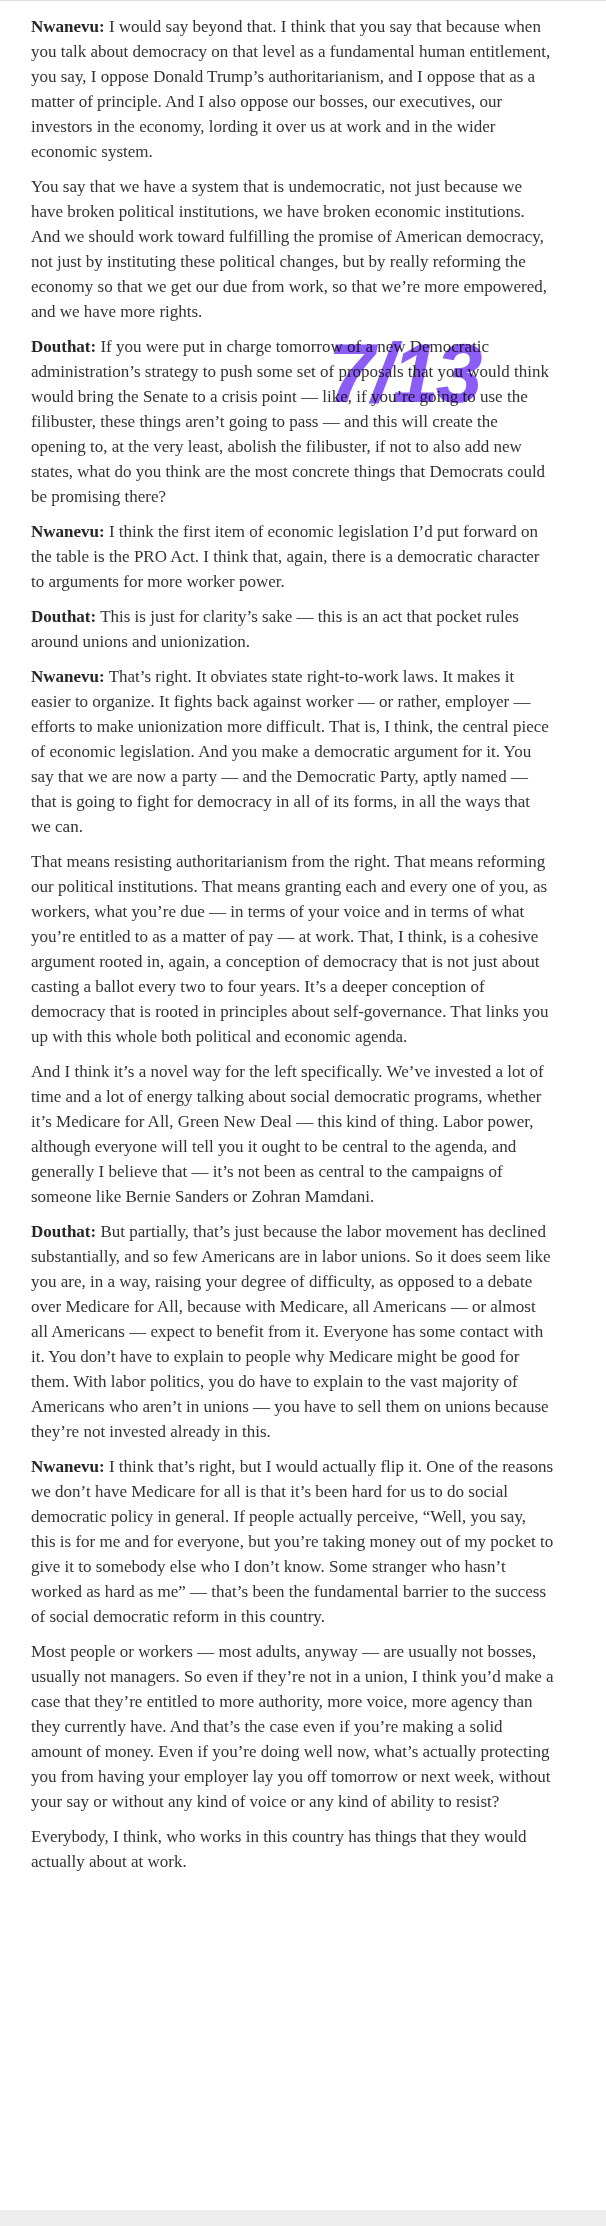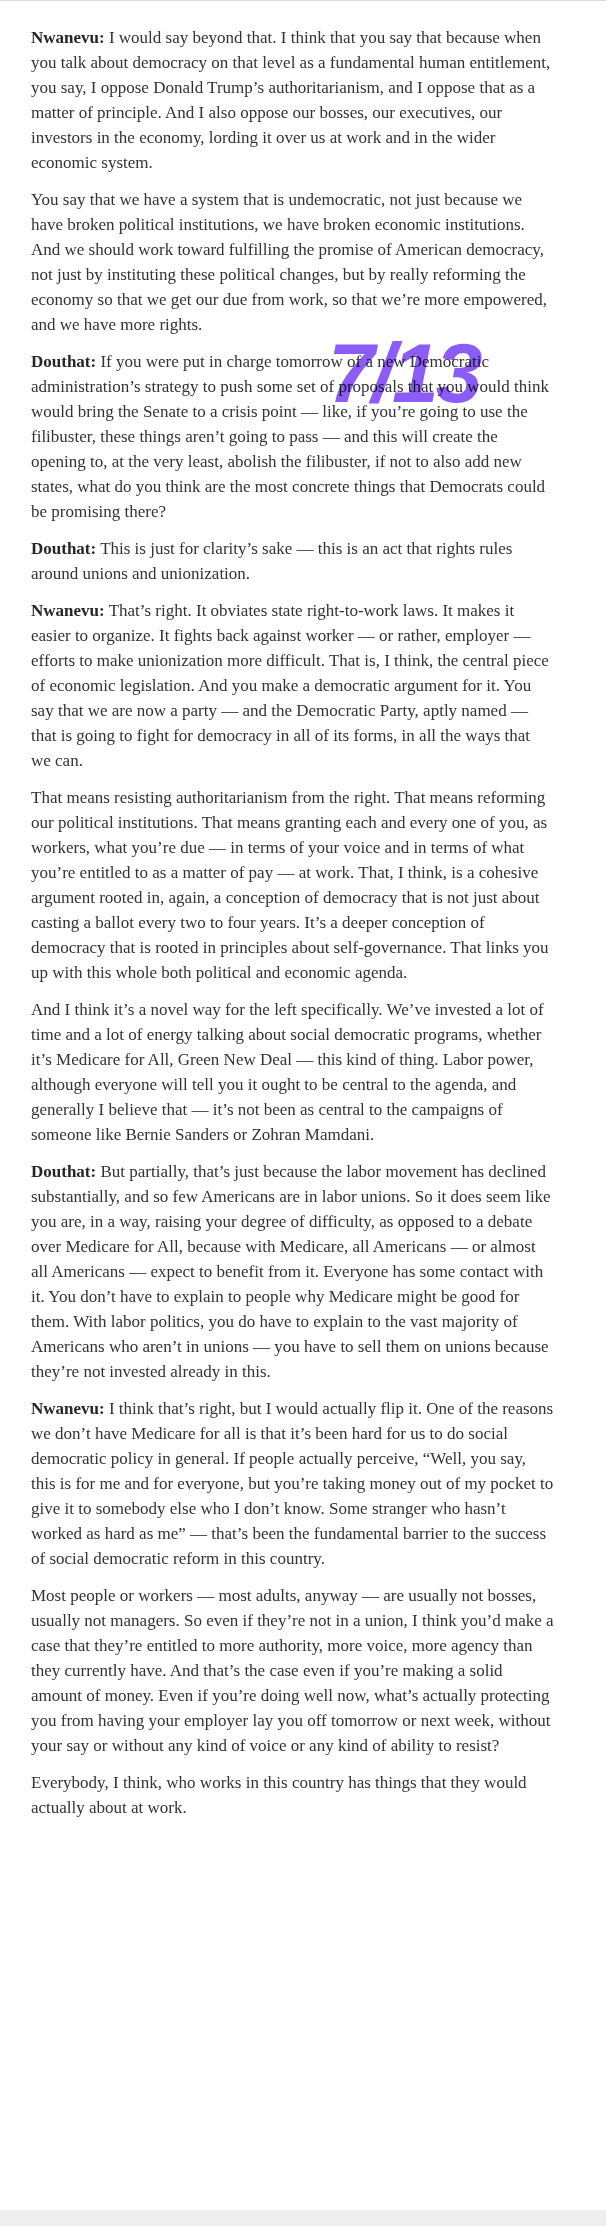--- a/index.html
+++ b/index.html
@@ -16,21 +16,21 @@
     box-sizing: border-box;
     overflow: hidden;
     font-family: "Liberation Serif", "DejaVu Serif", serif;
   }
   .article {
     width: 523px;
     margin-left: 31px;
     padding-top: 12px;
   }
   .article p {
-    margin: 12px 0 10px 0;
+    margin: 1px 0 10px 0;
     font-size: 17px;
     line-height: 25px;
     color: #333333;
     letter-spacing: 0px;
   }
   .speaker {
     font-weight: bold;
     color: #262626;
   }
   .watermark {
@@ -56,21 +56,22 @@
   }
 </style>
 </head>
 <body>
 
 <div class="page">
   <article class="article" id="article-root">
       <p><span class="speaker">Nwanevu:</span> <span>I would say beyond that. I think that you say that because when you talk about democracy on that level as a fundamental human entitlement, you say, I oppose Donald Trump’s authoritarianism, and I oppose that as a matter of principle. And I also oppose our bosses, our executives, our investors in the economy, lording it over us at work and in the wider economic system.</span></p>
       <p><span>You say that we have a system that is undemocratic, not just because we have broken political institutions, we have broken economic institutions. And we should work toward fulfilling the promise of American democracy, not just by instituting these political changes, but by really reforming the economy so that we get our due from work, so that we’re more empowered, and we have more rights.</span></p>
       <p><span class="speaker">Douthat:</span> <span>If you were put in charge tomorrow of a new Democratic administration’s strategy to push some set of proposals that you would think would bring the Senate to a crisis point — like, if you’re going to use the filibuster, these things aren’t going to pass — and this will create the opening to, at the very least, abolish the filibuster, if not to also add new states, what do you think are the most concrete things that Democrats could be promising there?</span></p>
-      <p><span class="speaker">Douthat:</span> <span>This is just for clarity’s sake — this is an act that rights rules around unions and unionization.</span></p>
+      <p><span class="speaker">Nwanevu:</span> <span>I think the first item of economic legislation I’d put forward on the table is the PRO Act. I think that, again, there is a democratic character to arguments for more worker power.</span></p>
+      <p><span class="speaker">Douthat:</span> <span>This is just for clarity’s sake — this is an act that pocket rules around unions and unionization.</span></p>
       <p><span class="speaker">Nwanevu:</span> <span>That’s right. It obviates state right-to-work laws. It makes it easier to organize. It fights back against worker — or rather, employer — efforts to make unionization more difficult. That is, I think, the central piece of economic legislation. And you make a democratic argument for it. You say that we are now a party — and the Democratic Party, aptly named — that is going to fight for democracy in all of its forms, in all the ways that we can.</span></p>
       <p><span>That means resisting authoritarianism from the right. That means reforming our political institutions. That means granting each and every one of you, as workers, what you’re due — in terms of your voice and in terms of what you’re entitled to as a matter of pay — at work. That, I think, is a cohesive argument rooted in, again, a conception of democracy that is not just about casting a ballot every two to four years. It’s a deeper conception of democracy that is rooted in principles about self-governance. That links you up with this whole both political and economic agenda.</span></p>
       <p><span>And I think it’s a novel way for the left specifically. We’ve invested a lot of time and a lot of energy talking about social democratic programs, whether it’s Medicare for All, Green New Deal — this kind of thing. Labor power, although everyone will tell you it ought to be central to the agenda, and generally I believe that — it’s not been as central to the campaigns of someone like Bernie Sanders or Zohran Mamdani.</span></p>
       <p><span class="speaker">Douthat:</span> <span>But partially, that’s just because the labor movement has declined substantially, and so few Americans are in labor unions. So it does seem like you are, in a way, raising your degree of difficulty, as opposed to a debate over Medicare for All, because with Medicare, all Americans — or almost all Americans — expect to benefit from it. Everyone has some contact with it. You don’t have to explain to people why Medicare might be good for them. With labor politics, you do have to explain to the vast majority of Americans who aren’t in unions — you have to sell them on unions because they’re not invested already in this.</span></p>
       <p><span class="speaker">Nwanevu:</span> <span>I think that’s right, but I would actually flip it. One of the reasons we don’t have Medicare for all is that it’s been hard for us to do social democratic policy in general. If people actually perceive, “Well, you say, this is for me and for everyone, but you’re taking money out of my pocket to give it to somebody else who I don’t know. Some stranger who hasn’t worked as hard as me” — that’s been the fundamental barrier to the success of social democratic reform in this country.</span></p>
       <p><span>Most people or workers — most adults, anyway — are usually not bosses, usually not managers. So even if they’re not in a union, I think you’d make a case that they’re entitled to more authority, more voice, more agency than they currently have. And that’s the case even if you’re making a solid amount of money. Even if you’re doing well now, what’s actually protecting you from having your employer lay you off tomorrow or next week, without your say or without any kind of voice or any kind of ability to resist?</span></p>
       <p><span>Everybody, I think, who works in this country has things that they would actually about at work.</span></p>
     </article>
   <div class="watermark" style="color: #8b5cf6; font-style: italic;">7/13</div>
   <div class="bottom-strip"></div>

